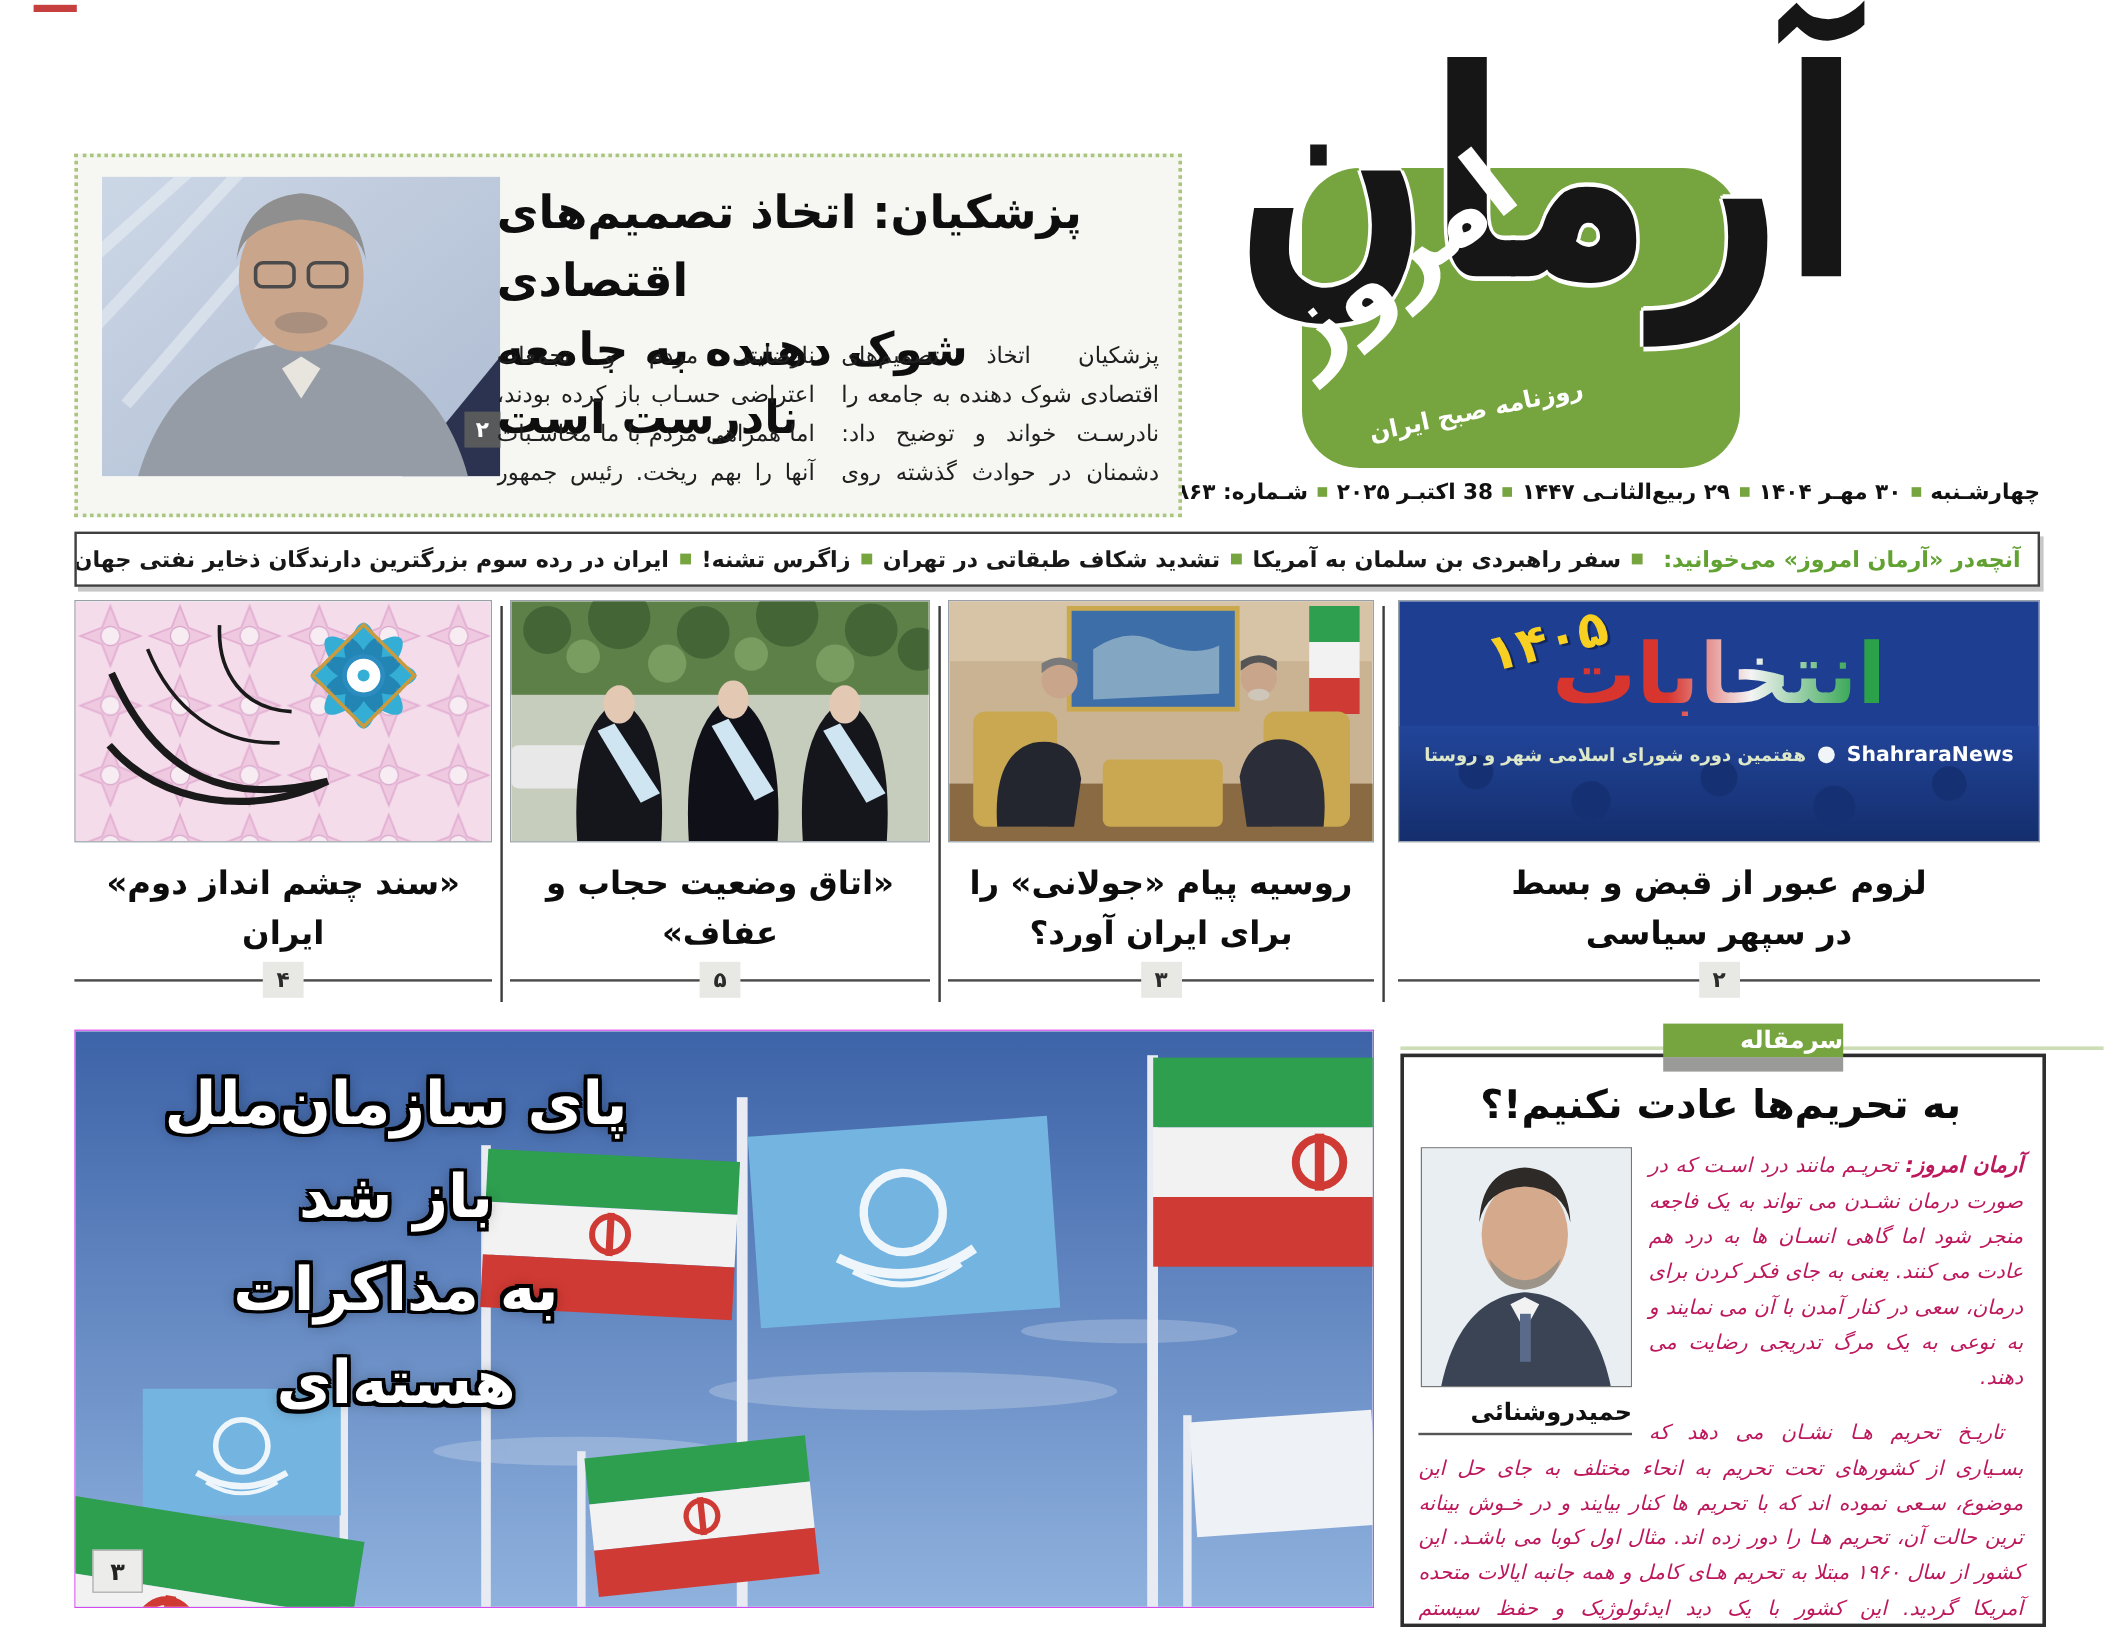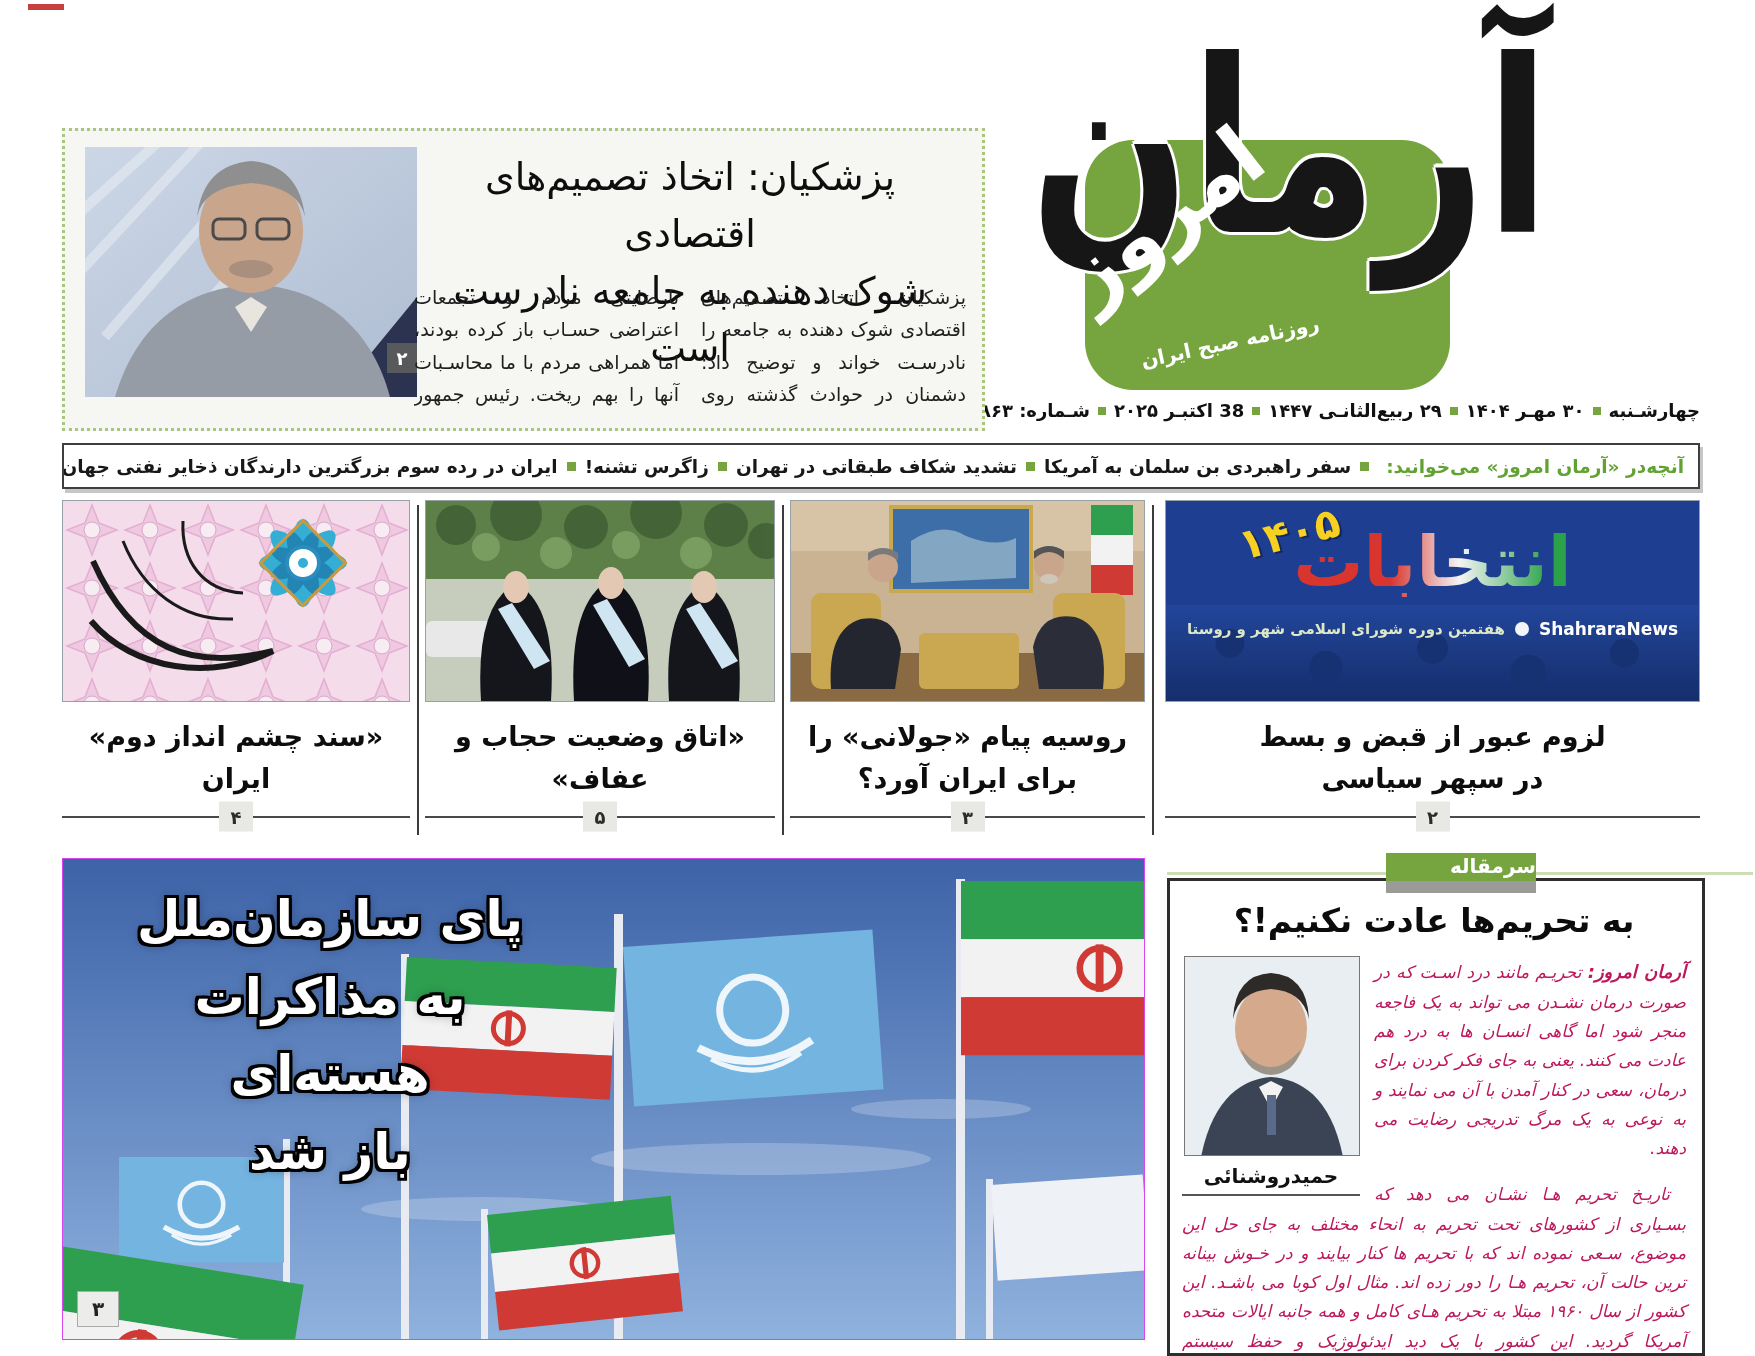--- a/index.html
+++ b/index.html
@@ -16,21 +16,21 @@
   .logo-sub{right:478px;top:168px;font-size:82px;font-weight:bold;color:#fff;transform:rotate(-38deg);transform-origin:center;}
   .logo-tagline{left:1105px;top:330px;width:250px;text-align:center;font-size:20px;font-weight:bold;color:#fff;transform:rotate(-12deg);}
   .dateline{left:1040px;top:400px;width:660px;display:flex;justify-content:space-between;align-items:center;
             font-size:18px;font-weight:bold;color:#111;white-space:nowrap;}
   .dateline .seg:not(:first-child)::before{content:"";display:inline-block;width:8px;height:8px;background:#76a43e;margin:0 8px 2px 8px;vertical-align:middle;}
 
   
   .lead-box{left:62px;top:128px;width:923px;height:303px;border:3px dotted #a9c57e;background:#f6f7f3;box-sizing:border-box;}
   .lead-photo{left:20px;top:16px;width:332px;height:250px;overflow:hidden;}
   .lead-badge{left:322px;top:212px;width:30px;height:30px;background:#58595b;color:#fff;font-size:18px;font-weight:bold;display:grid;place-items:center;}
-  .lead-headline{right:16px;top:18px;width:552px;text-align:center;font-size:38px;line-height:1.5;font-weight:400;color:#0e0e0e;}
+  .lead-headline{right:16px;top:18px;width:552px;text-align:left;font-size:38px;line-height:1.5;font-weight:700;color:#0e0e0e;}
   .lead-body{right:16px;top:150px;width:552px;height:134px;column-count:2;column-gap:22px;
              font-size:19px;line-height:1.7;text-align:justify;color:#1f1f1f;overflow:hidden;}
 
   
   .ticker{left:62px;top:443px;width:1638px;height:46px;background:#fff;border:2px solid #3f3f3f;
           box-shadow:3px 4px 0 rgba(0,0,0,.22);box-sizing:border-box;display:flex;align-items:center;
           padding:0 14px;font-size:18.5px;font-weight:bold;white-space:nowrap;overflow:hidden;color:#181818;}
   .ticker-label{color:#62a233;margin-left:8px;}
   .ticker .seg::before{content:"";display:inline-block;width:9px;height:9px;background:#76a43e;margin:0 9px 2px 9px;vertical-align:middle;}
 
@@ -75,21 +75,21 @@
       color:#222;font-weight:800;font-size:20px;display:grid;place-items:center;}
 
   
   .ed-topline{left:1167px;top:872px;width:586px;height:3px;background:#cdddb5;}
   .ed-tab{left:1386px;top:853px;width:150px;text-align:center;z-index:3;}
   .ed-tab-green{background:#76a43e;color:#fff;font-weight:800;font-size:20px;padding:1px 0 3px;text-align:right;}
   .ed-tab-gray{height:12px;background:#9a9a98;}
   .editorial{left:1167px;top:878px;width:538px;height:478px;border:3px solid #2e2e2e;background:#fff;
       box-sizing:border-box;padding:12px 16px 0 12px;overflow:hidden;}
   .ed-headline{text-align:center;font-size:33px;font-weight:900;margin:8px 0 12px;color:#0c0c0c;}
-  .ed-author{float:left;width:178px;margin:4px 14px 6px 0;text-align:center;}
+  .ed-author{float:left;width:178px;margin:4px 14px 6px 0;text-align:right;}
   .ed-photo{width:176px;height:200px;border:1px solid #777;box-sizing:border-box;overflow:hidden;}
   .ed-name{font-weight:800;font-size:20px;padding:8px 0 6px;border-bottom:2.5px solid #555;color:#111;}
   .ed-text p{margin:17px 0 4px;font-size:17px;line-height:1.72;text-align:justify;color:#be185d;font-style:italic;}
   .ed-text p.indent{text-indent:16px;}
   .ed-lead-label{font-weight:800;font-size:18px;}
 </style>
 </head>
 <body>
 
 <div class="page">
@@ -332,22 +332,22 @@
       <use href="#unflag" transform="translate(562,88) rotate(-4)"></use>
       <use href="#unflag" transform="translate(58,298) scale(0.66)"></use>
       <use href="#iranflag" transform="translate(900,22) scale(1.32)"></use>
       <use href="#iranflag" transform="translate(346,98) rotate(3)"></use>
       <use href="#iranflag" transform="translate(426,356) rotate(-6) scale(0.88)"></use>
       <use href="#iranflag" transform="translate(-58,378) rotate(9) scale(1.45)"></use>
       <rect x="930" y="326" width="152" height="96" fill="#eef1f5" transform="rotate(-4 930 326)"></rect>
     </svg>
     <div class="photo-headline">
       <div>پای سازمان‌ملل</div>
+      <div>باز شد</div>
       <div>به مذاکرات هسته‌ای</div>
-      <div>باز شد</div>
     </div>
     <div class="photo-badge">۳</div>
   </div>
 
   <div class="abs ed-topline"></div>
   <div class="abs ed-tab">
     <div class="ed-tab-green">سرمقاله</div>
     <div class="ed-tab-gray"></div>
   </div>
   <div class="abs editorial">

